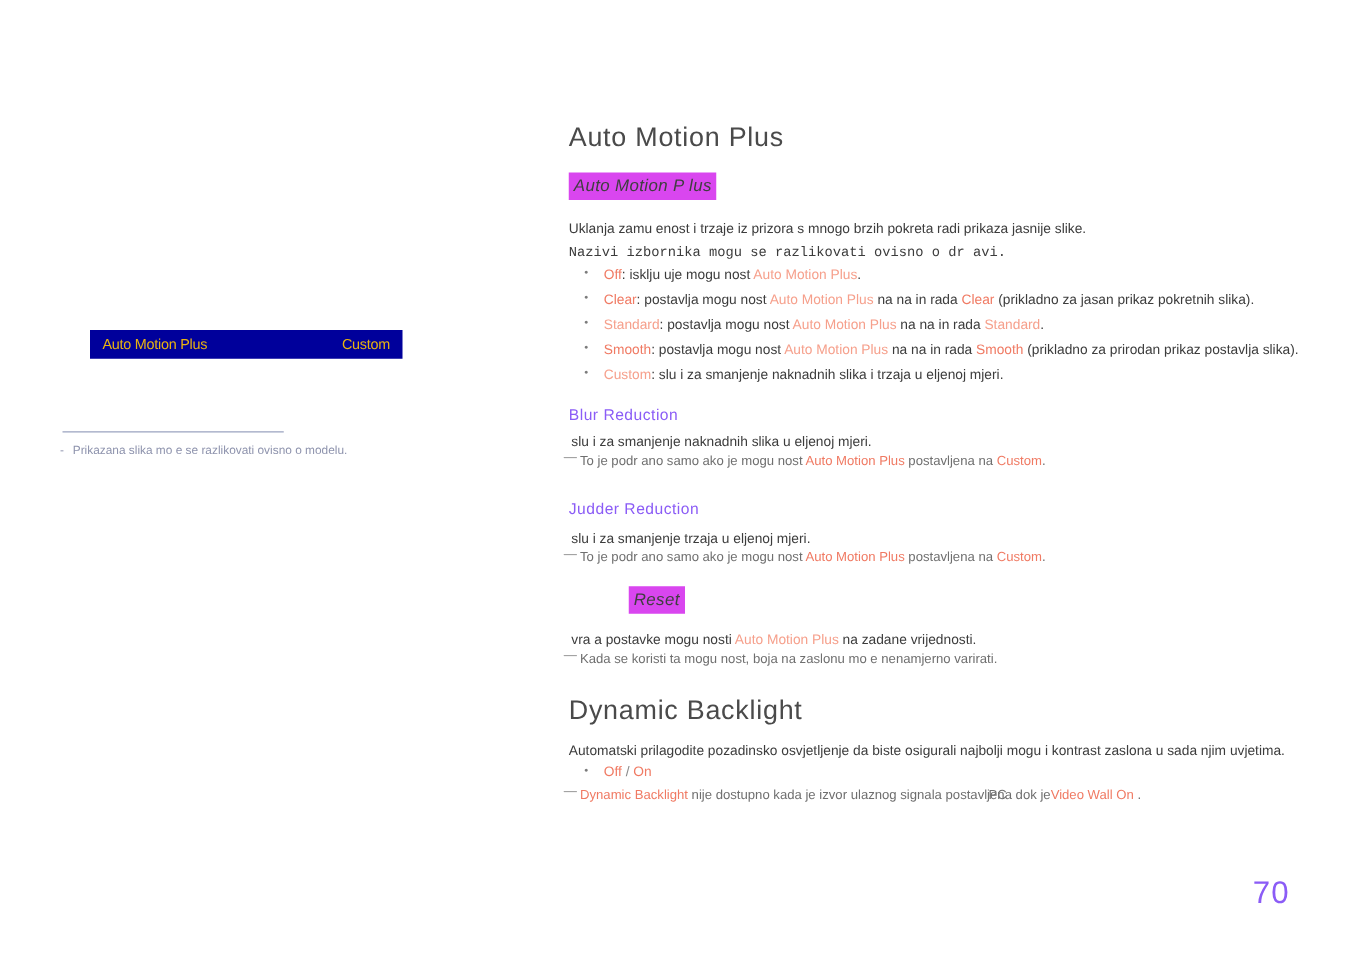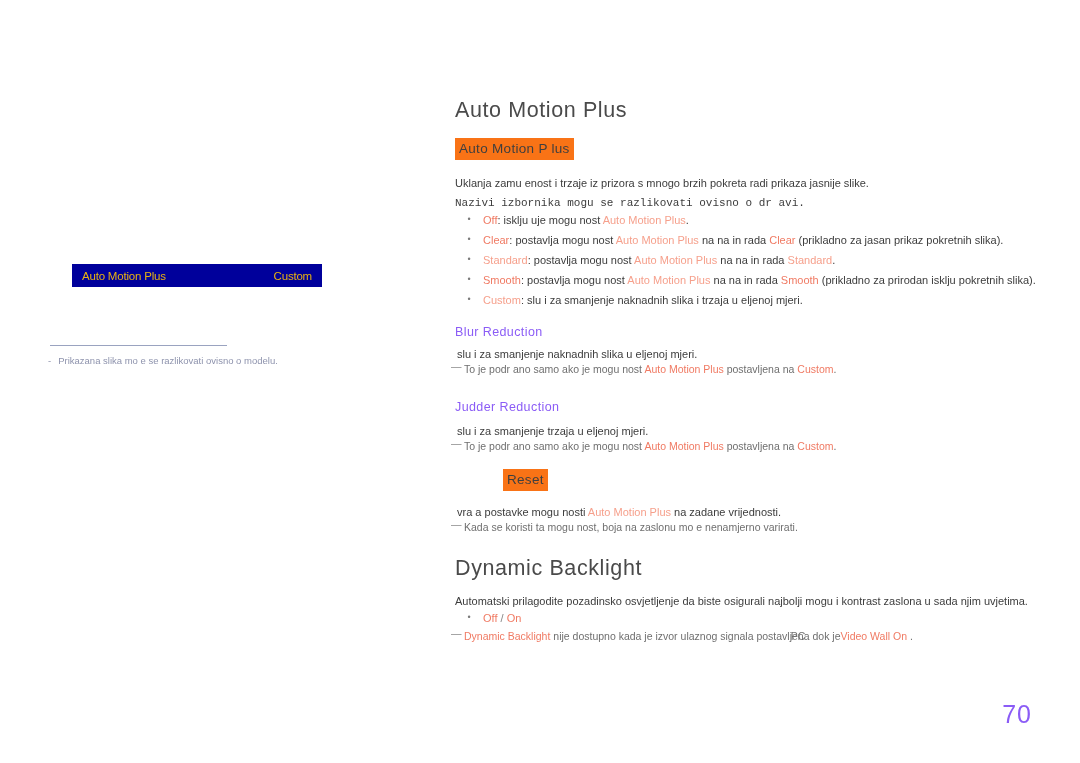--- a/index.html
+++ b/index.html
@@ -87,22 +87,23 @@
   h2.sub-title {
     position: absolute;
     font-size: 13.5px;
     font-weight: normal;
     color: #3f3f3f;
     letter-spacing: 0.3px;
     margin: 0;
     line-height: 1;
   }
   .hl {
-    background: #f97316;
+    background: #d946ef;
     padding: 3px 4px 4px 4px;
+    font-style: italic;
   }
   #sub-auto-motion-plus { left: 0; top: 142px; }
   #sub-reset { left: 0; top: 473px; padding-left: 48px; }
 
   h3.minor-title {
     position: absolute;
     font-size: 12.5px;
     font-weight: normal;
     color: #8b5cf6;
     letter-spacing: 0.4px;
@@ -252,21 +253,21 @@
       <span><span class="r">Clear</span><span>: postavlja mogu nost </span><span class="rlight">Auto Motion Plus</span><span> na na in rada </span><span class="r">Clear</span><span> (prikladno za jasan prikaz pokretnih slika).</span></span>
     </li>
 
     <li>
       <span class="b-dot">•</span>
       <span><span class="rlight">Standard</span><span>: postavlja mogu nost </span><span class="rlight">Auto Motion Plus</span><span> na na in rada </span><span class="rlight">Standard</span><span>.</span></span>
     </li>
 
     <li>
       <span class="b-dot">•</span>
-      <span><span class="r">Smooth</span><span>: postavlja mogu nost </span><span class="rlight">Auto Motion Plus</span><span> na na in rada </span><span class="r">Smooth</span><span> (prikladno za prirodan isklju pokretnih slika).</span></span>
+      <span><span class="r">Smooth</span><span>: postavlja mogu nost </span><span class="rlight">Auto Motion Plus</span><span> na na in rada </span><span class="r">Smooth</span><span> (prikladno za prirodan prikaz postavlja slika).</span></span>
     </li>
 
     <li>
       <span class="b-dot">•</span>
       <span><span class="rlight">Custom</span><span>: slu i za smanjenje naknadnih slika i trzaja u  eljenoj mjeri.</span></span>
     </li>
 
   </ul>
 
   <h3 id="minor-blur" class="minor-title">Blur Reduction</h3>

